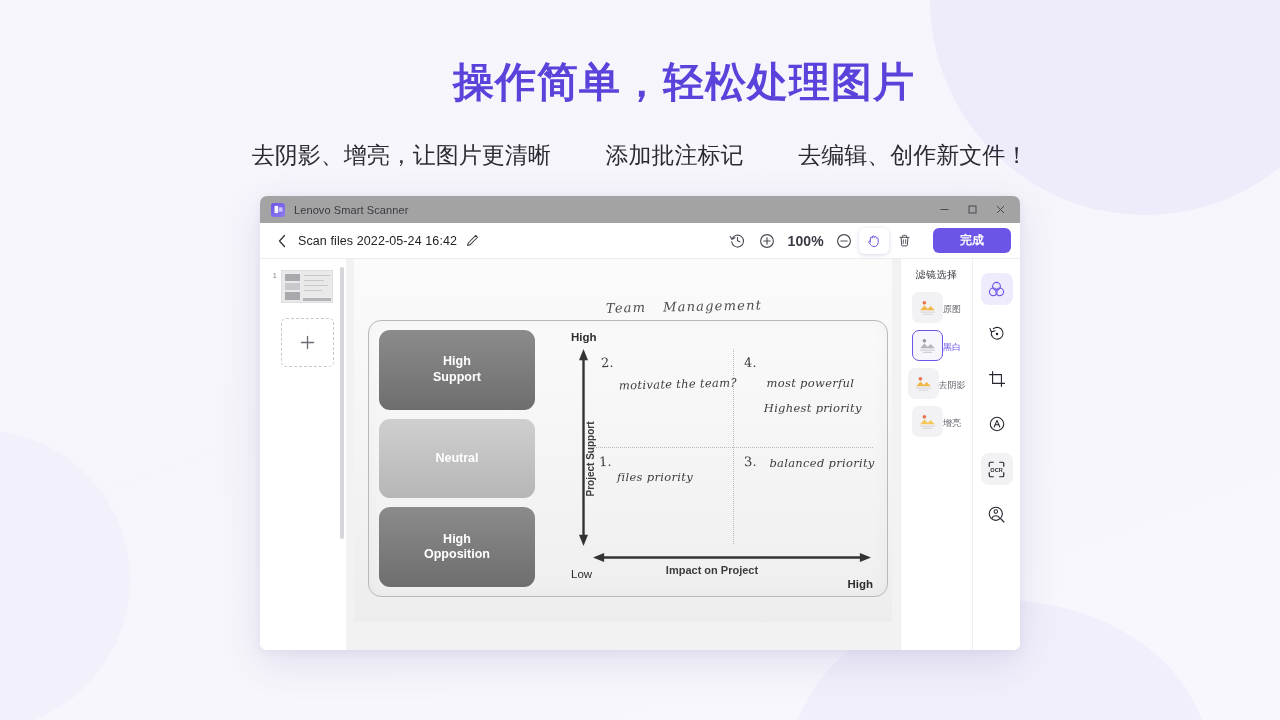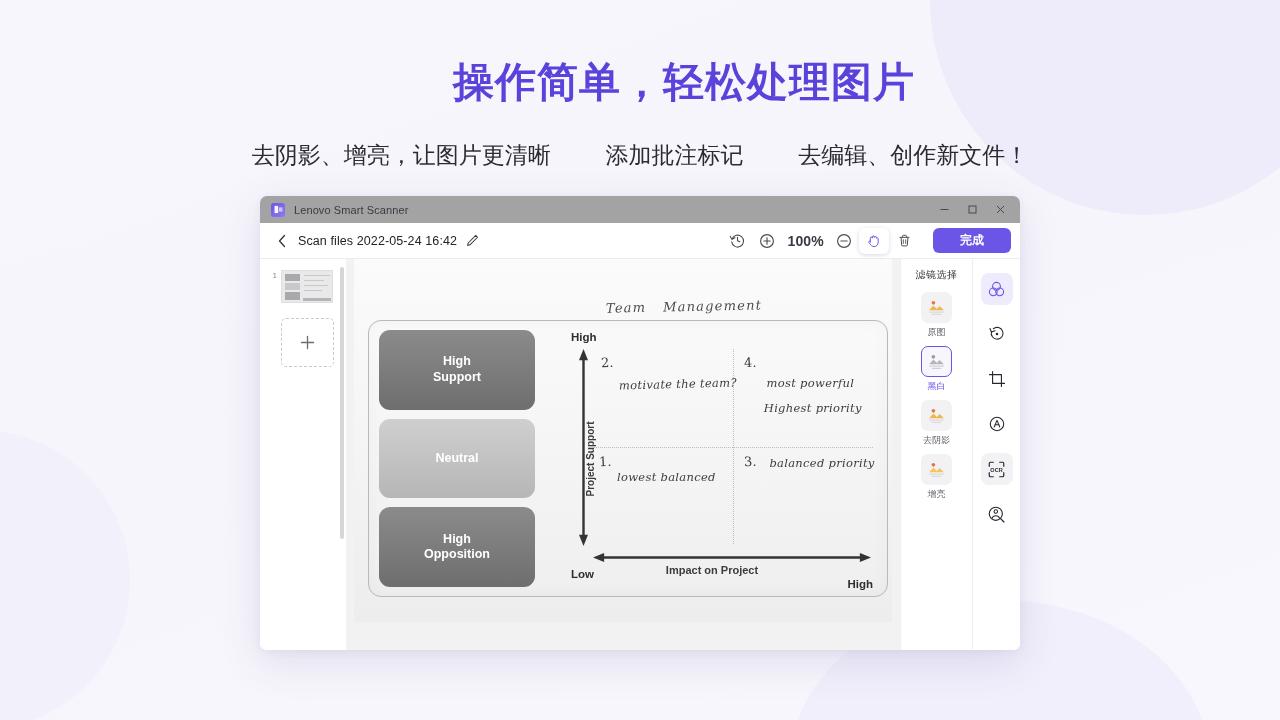--- a/index.html
+++ b/index.html
@@ -212,21 +212,21 @@
     transform-origin: center;
     font-size: 10px; font-weight:bold; color:#3c3c3c;
     white-space:nowrap;
   }
   .lbl-high-top {
     position:absolute; left: 24px; top: 2px;
     font-size: 11.5px; font-weight:bold; color:#2e2e2e;
   }
   .lbl-low {
     position:absolute; left: 24px; bottom: 8px;
-    font-size: 11.5px; font-weight:bold; color:#2e2e2e;
+    font-size: 11.5px; font-weight:normal; color:#2e2e2e;
   }
   .lbl-high-right {
     position:absolute; right: 4px; bottom: -2px;
     font-size: 11.5px; font-weight:bold; color:#2e2e2e;
   }
   .lbl-impact {
     position:absolute; left: 50%; transform: translateX(-50%);
     bottom: 12px;
     font-size: 11px; font-weight:bold; color:#3c3c3c;
     white-space:nowrap;
@@ -252,21 +252,21 @@
 
   
   .filters {
     width: 72px; flex: 0 0 72px;
     background: #fff;
     border-left: 1px solid #eeeef1;
     padding-top: 9px;
     display:flex; flex-direction:column; align-items:center;
   }
   .filters-title { font-size: 10px; color:#34343c; margin-bottom: 10px; letter-spacing:.5px;}
-  .filter-item { margin-bottom: 7px; display:flex; flex-direction:column; align-items:center; }
+  .filter-item { margin-bottom: 7px; display:flex; flex-direction:row; align-items:center; }
   .filter-thumb {
     width: 31px; height: 31px; border-radius: 7px;
     background: #f2f2f5;
     display:flex; align-items:center; justify-content:center;
     border: 1.5px solid transparent;
   }
   .filter-item.selected .filter-thumb {
     border-color: #6a55e6; background:#f7f6fd;
   }
   .filter-label { font-size: 9px; color:#62626c; margin-top: 3px; }
@@ -474,21 +474,21 @@
                   <div class="qline-h"></div>
 
                   <div class="hw num" style="left:8px; top:6px;">2.</div>
                   <div class="hw txt" style="left:26px; top:28px; transform:rotate(-1.5deg);">motivate the team?</div>
 
                   <div class="hw num" style="left:54%; top:6px;">4.</div>
                   <div class="hw txt" style="left:62%; top:27px;">most powerful</div>
                   <div class="hw txt" style="left:61%; top:52px;font-style:italic;">Highest priority</div>
 
                   <div class="hw num" style="left:6px; top:54%;">1.</div>
-                  <div class="hw txt" style="left:24px; top:62%;">lowest balanced</div>
+                  <div class="hw txt" style="left:24px; top:62%;">files priority</div>
 
                   <div class="hw num" style="left:54%; top:54%;">3.</div>
                   <div class="hw txt" style="left:63%; top:55%;">balanced priority</div>
                 </div>
               </div>
             </div>
           </div>
         </div>
       </div>
 

